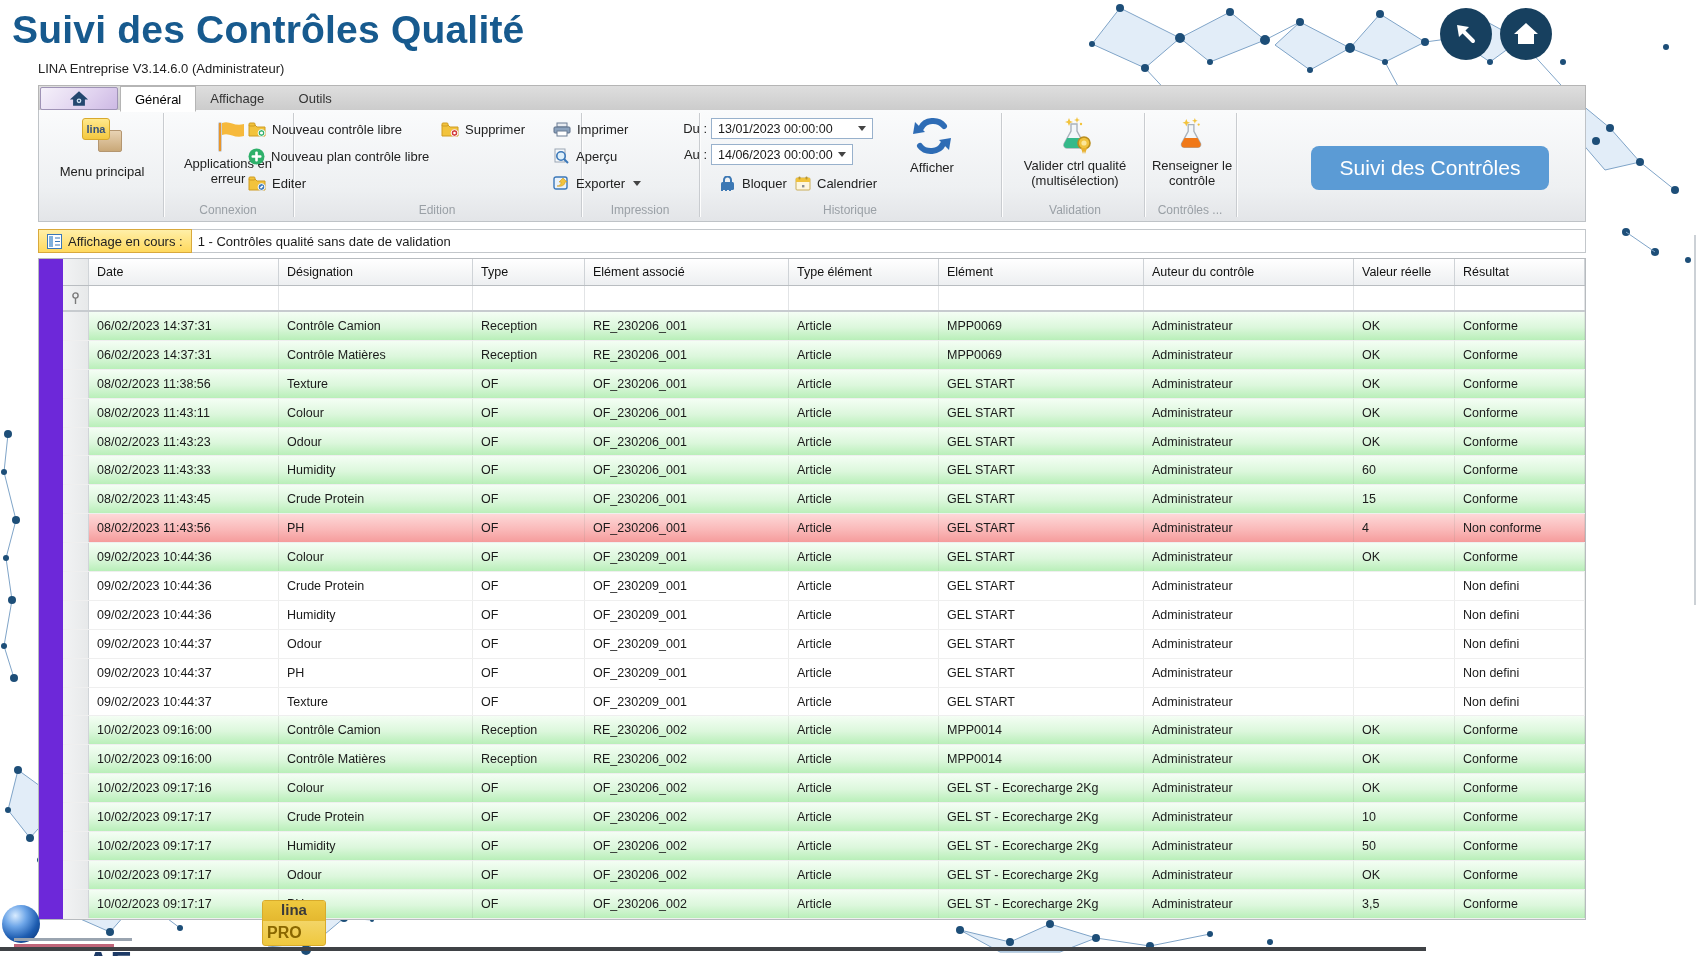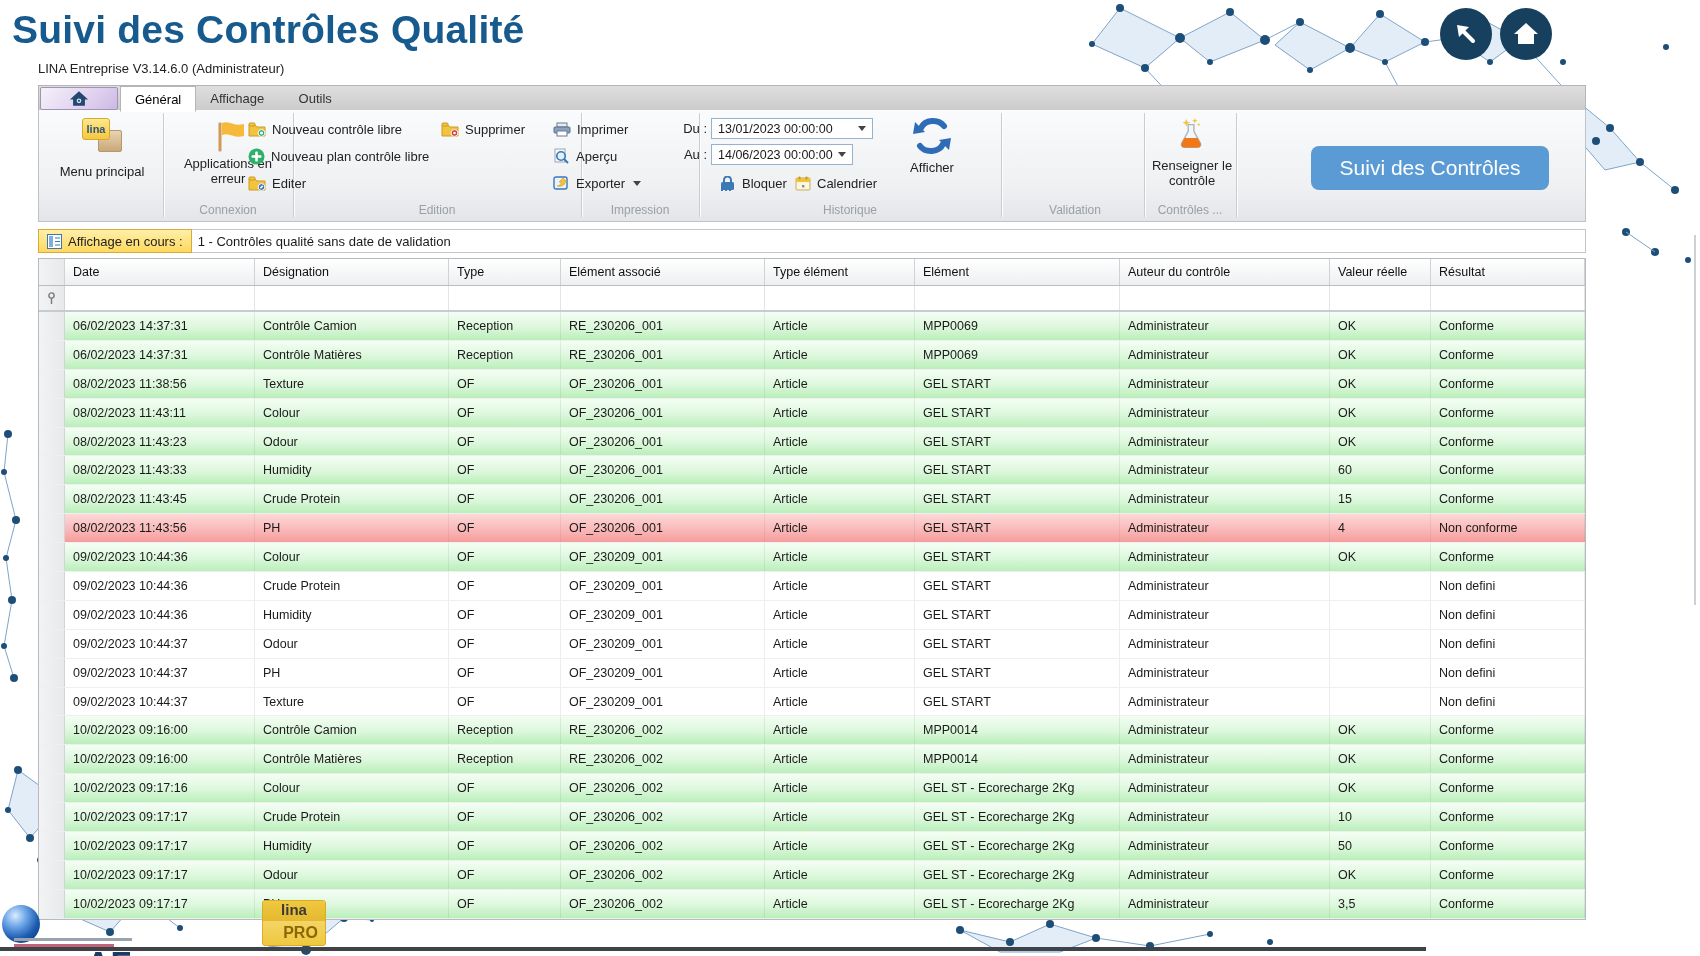--- a/index.html
+++ b/index.html
@@ -54,21 +54,21 @@
 
   
   #viewbar { left:38px; top:229px; width:1548px; height:24px; display:flex; z-index:2;}
   #viewbar .lab { background:linear-gradient(#ffefa8,#ffd95e); border:1px solid #d9a93c; display:flex; align-items:center;
     gap:6px; padding:0 8px; font-size:13px; color:#222; }
   #viewbar .val { flex:1; background:#fff; border:1px solid #c3c7cb; border-left:none; display:flex; align-items:center;
     padding:0 6px; font-size:13px; }
 
   
   #grid { left:38px; top:258px; width:1548px; height:662px; border:1px solid #b7bbbf; background:#6d28d9;
-    display:flex; flex-direction:column; z-index:2; }
+    display:flex; flex-direction:column; z-index:2;padding-left:24px; }
   .grid-header { display:flex; height:27px; background:linear-gradient(#ffffff,#edeff1);
     border-bottom:1px solid #b9bdc1; box-shadow:0 1px 0 #e8eaec; }
   .hcell { border-right:1px solid #cfd3d7; font-size:12.5px; color:#111; display:flex; align-items:center;
     padding-left:8px; cursor:pointer; }
   .grid-filter { display:flex; height:26px; background:#fff; border-bottom:2px solid #c7cbcf; }
   .fcell { border-right:1px solid #e2e4e6; cursor:text; }
   .grid-rows { flex:1; overflow:hidden; }
   .grid-row { display:flex; height:28.9px; border-bottom:1px solid #efefef; cursor:pointer; }
   .grid-row .cell { font-size:12.5px; display:flex; align-items:center; padding-left:8px;
     border-right:1px solid rgba(120,130,120,.14); white-space:nowrap; overflow:hidden; }
@@ -81,21 +81,21 @@
   .c3{width:204px;min-width:204px} .c4{width:150px;min-width:150px} .c5{width:205px;min-width:205px}
   .c6{width:210px;min-width:210px} .c7{width:101px;min-width:101px} .c8{flex:1}
 
   
   #logo-letters { left:86px; top:908px; font-size:34px; font-weight:bold; color:#1d3a66; z-index:3;margin-top:36px;}
   #logo-sub1 { left:14px; top:938px; width:118px; height:3px; background:#9aa4b0; z-index:3;}
   #logo-sub2 { left:14px; top:944px; width:100px; height:3px; background:#c0657a; z-index:3;}
   #lina-pro { left:262px; top:900px; width:64px; height:46px; z-index:4; border-radius:3px;
     background:linear-gradient(#f7e08a,#efc83e); border:1px solid #d8ab2c; overflow:hidden;}
   #lina-pro .t { font-size:15px; font-weight:bold; color:#3a3a3a; text-align:center; background:linear-gradient(#efc93f,#e4b82f); height:20px; line-height:18px;}
-  #lina-pro .p { font-size:16px; font-weight:bold; color:#8a6700; text-align:center; padding-left:13px; line-height:24px;}
+  #lina-pro .p { font-size:16px; font-weight:bold; color:#8a6700; text-align:left; padding-left:4px; line-height:24px;}
   #bottom-line { left:0; top:947px; width:1426px; height:4px; background:#3f4246; z-index:4;}
   #right-edge { left:1694px; top:235px; width:2px; height:370px; background:#ccd1d6; }
   #sphere-logo { left:2px; top:905px; z-index:3;}
 
   svg { display:block; }
   .deco { z-index:0; }
 </style>
 </head>
 <body>
 
@@ -387,20 +387,37 @@
       <svg width="42" height="40" viewBox="0 0 42 40">
         <path d="M33 10 A13 11 0 0 0 10 12" fill="none" stroke="#2e6cb5" stroke-width="6" stroke-linecap="round"></path>
         <polygon points="4,6 14,16 2,18" fill="#2e6cb5"></polygon>
         <path d="M9 30 A13 11 0 0 0 32 28" fill="none" stroke="#2e6cb5" stroke-width="6" stroke-linecap="round"></path>
         <polygon points="38,34 28,24 40,22" fill="#2e6cb5"></polygon>
       </svg>
     </span>
     <span style="margin-top:4px">Afficher</span>
   </div>
 
+  <div class="big-btn" style="left:972px;top:6px;width:128px">
+    <span>
+      <svg width="40" height="40" viewBox="0 0 40 40">
+        <g fill="#f2c33c">
+            <polygon points="14,2 15.2,5 18,6 15.2,7 14,10 12.8,7 10,6 12.8,5"></polygon>
+            <polygon points="22,1 22.8,3.2 25,4 22.8,4.8 22,7 21.2,4.8 19,4 21.2,3.2"></polygon>
+            <circle cx="26" cy="8" r="1.2"></circle>
+          </g>
+        <path d="M16 8 h6 v7 l7 13 a3 3 0 0 1 -2.8 4 H11.8 a3 3 0 0 1 -2.8 -4 l7 -13 Z" fill="#f3f7fa" stroke="#a9b2bb" stroke-width="1.4"></path>
+        <path d="M12.2 22 h13.6 l3.2 6 a3 3 0 0 1 -2.8 4 H11.8 a3 3 0 0 1 -2.8 -4 Z" fill="#35b98a"></path>
+        <circle cx="29" cy="27" r="6" fill="#f0c23c" stroke="#b98d1e" stroke-width="1.6"></circle>
+          <circle cx="29" cy="27" r="2.6" fill="#fbe69a"></circle>
+        <polygon points="26,32 28,38 29,35 30,38 32,32" fill="#e8b02e"></polygon>
+      </svg>
+    </span>
+    <span style="margin-top:2px">Valider ctrl qualité (multisélection)</span>
+  </div>
 
   <div class="big-btn" style="left:1112px;top:6px;width:82px">
     <span>
       <svg width="38" height="40" viewBox="0 0 40 40">
         <g fill="#f2c33c">
             <polygon points="14,2 15.2,5 18,6 15.2,7 14,10 12.8,7 10,6 12.8,5"></polygon>
             <polygon points="23,1 23.8,3.2 26,4 23.8,4.8 23,7 22.2,4.8 20,4 22.2,3.2"></polygon>
             <circle cx="27" cy="8" r="1.2"></circle>
           </g>
         <path d="M16 8 h6 v7 l7 13 a3 3 0 0 1 -2.8 4 H11.8 a3 3 0 0 1 -2.8 -4 l7 -13 Z" fill="#f3f7fa" stroke="#a9b2bb" stroke-width="1.4"></path>

